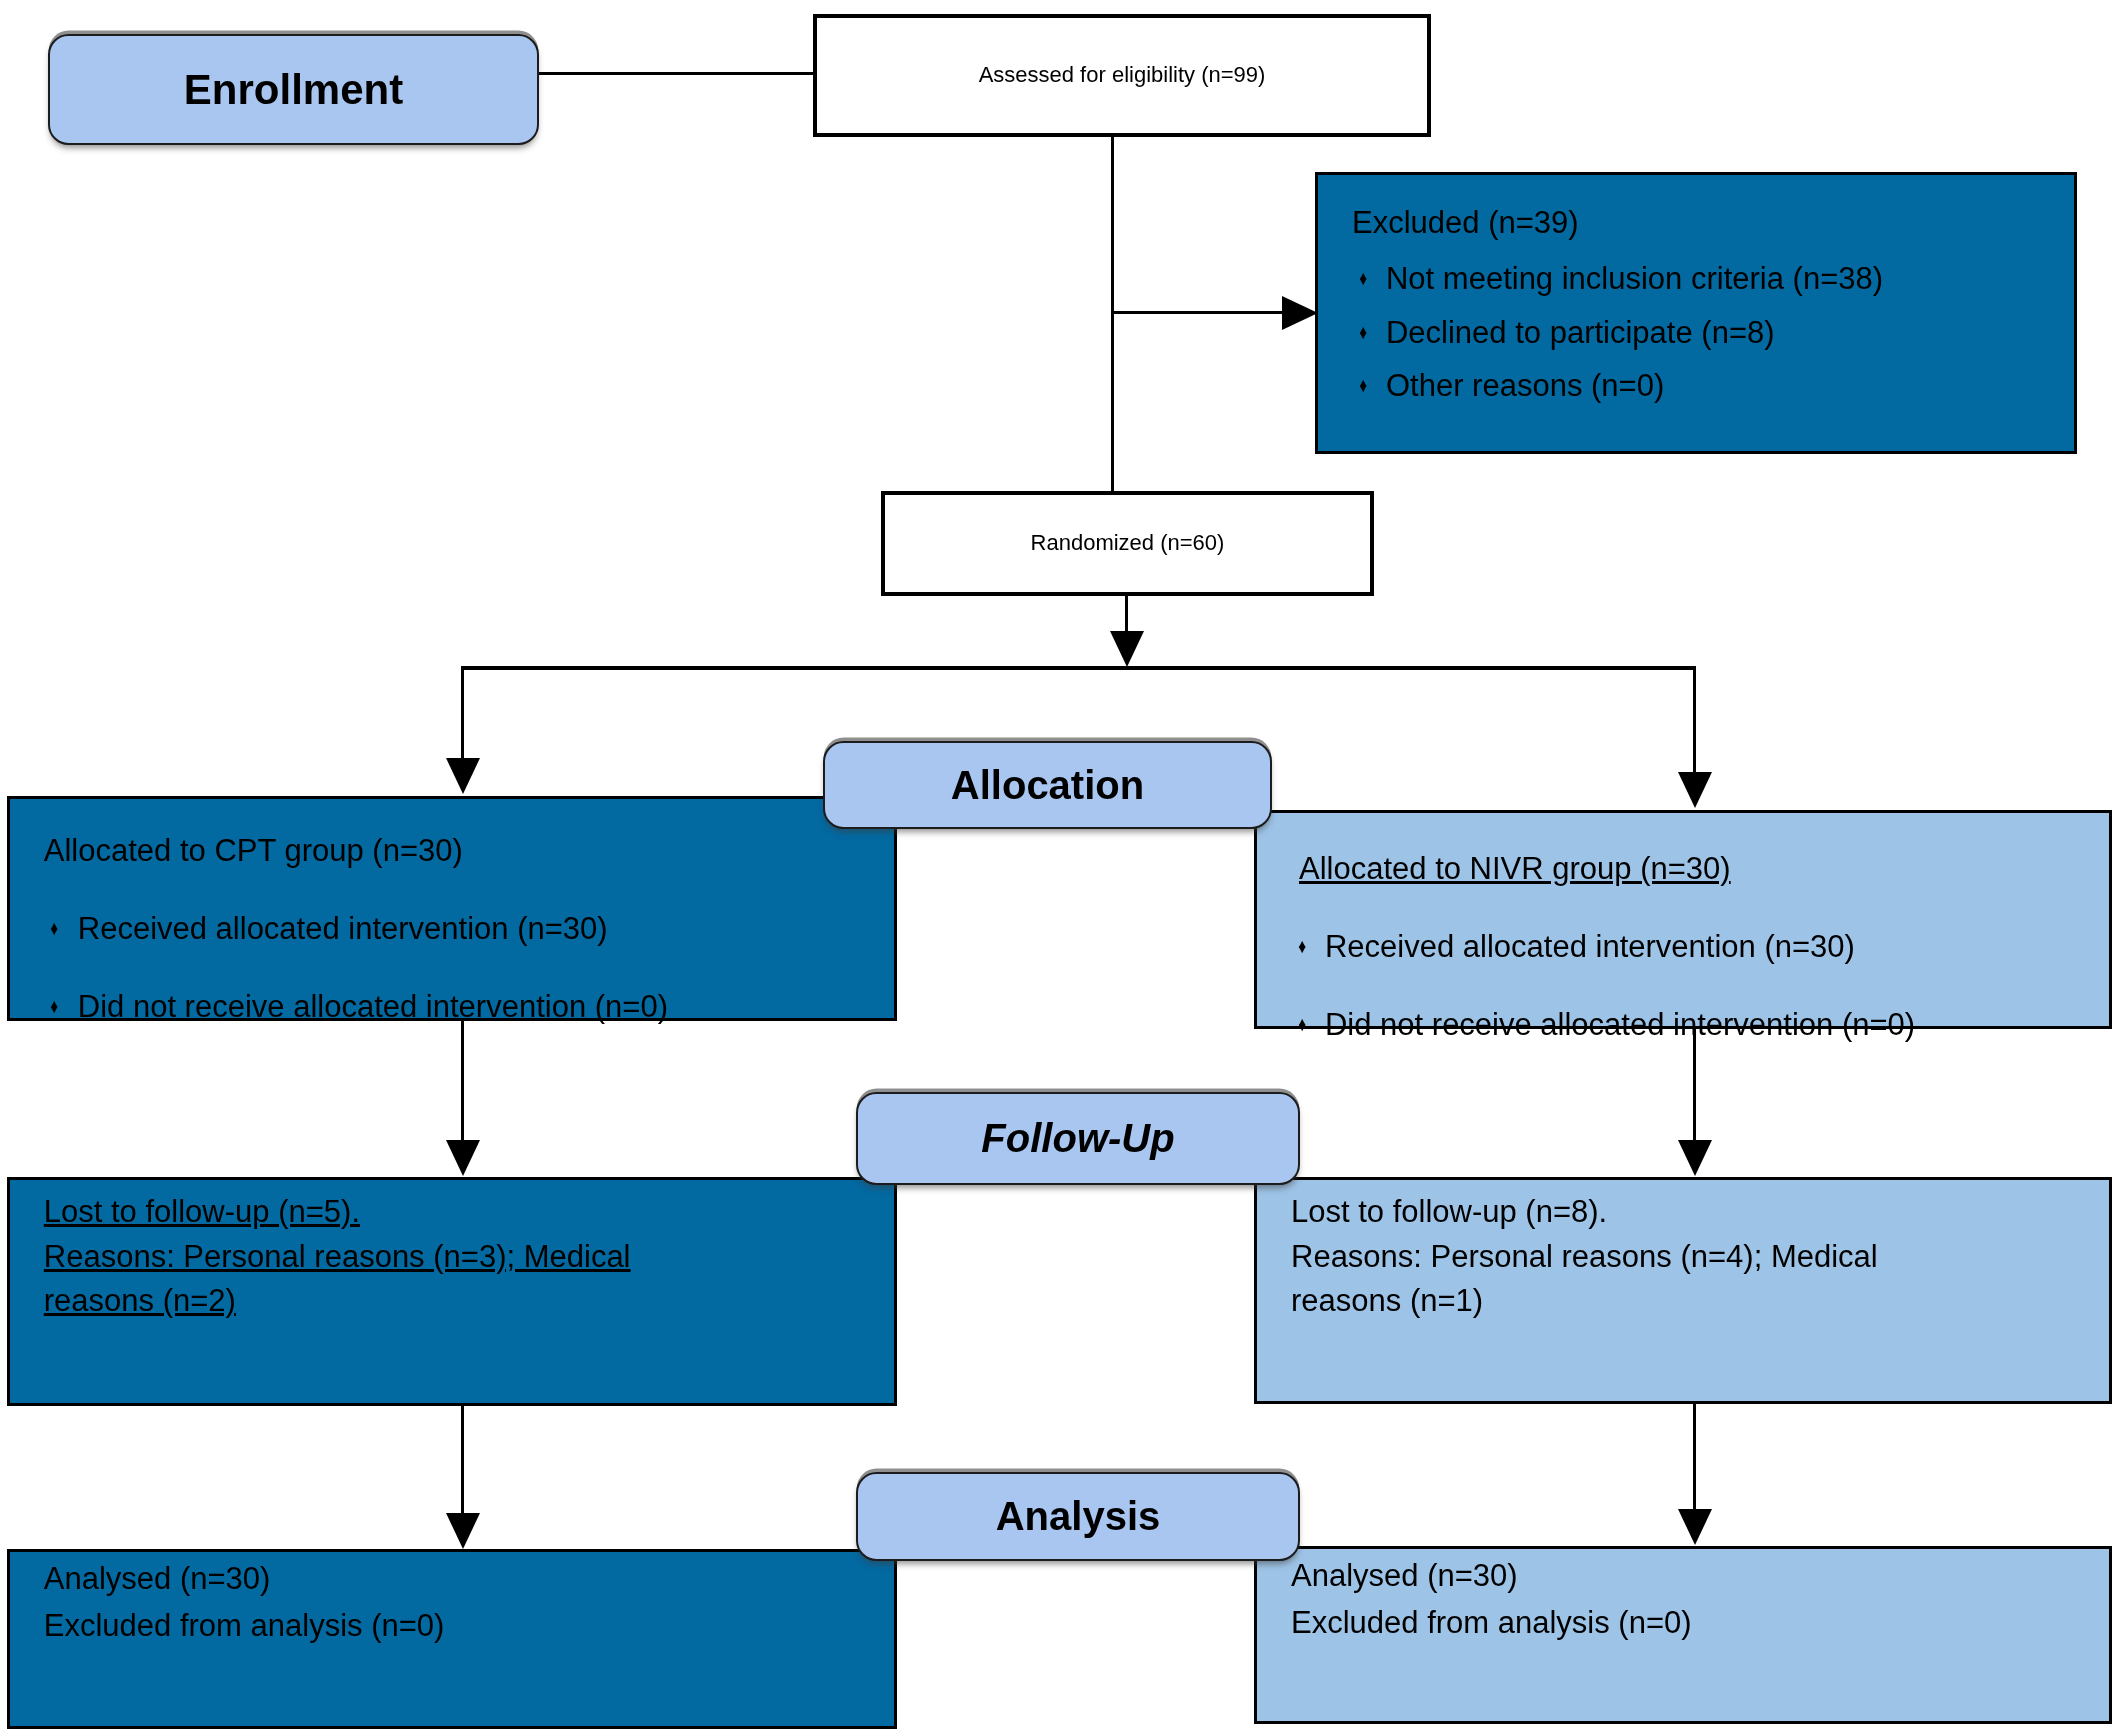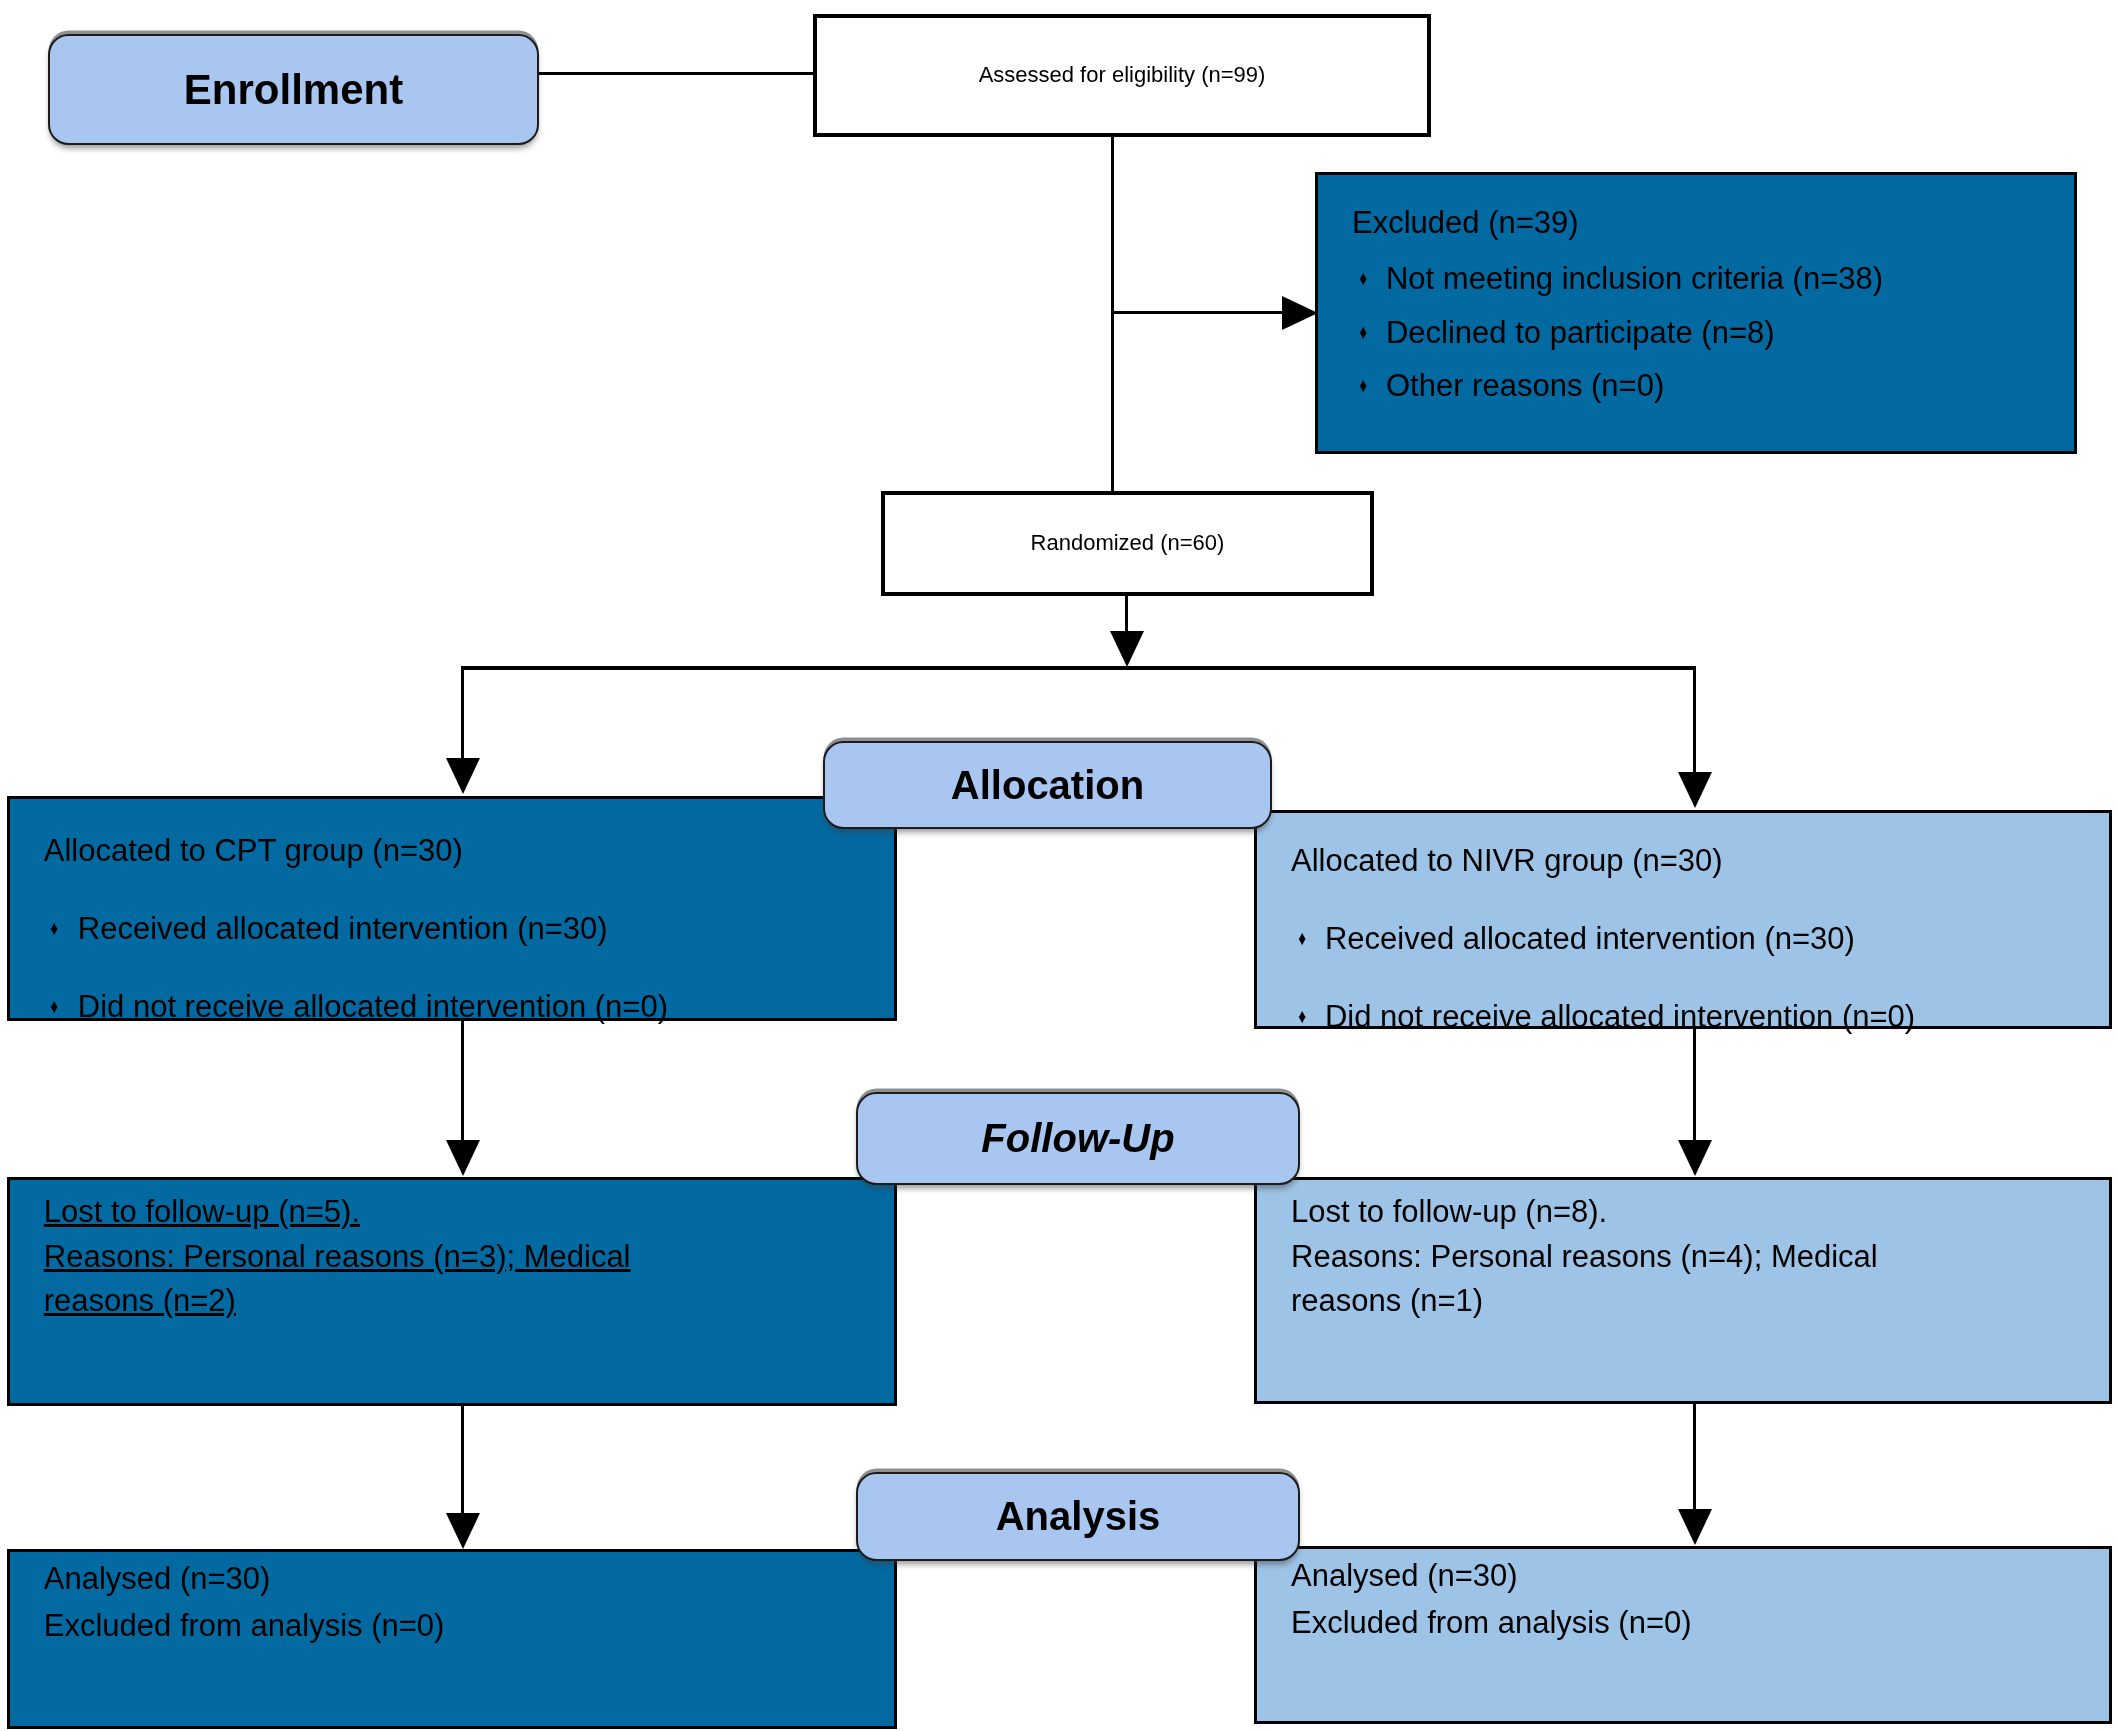--- a/index.html
+++ b/index.html
@@ -133,21 +133,21 @@
       <span class="bullet">♦</span>
       <span>Received allocated intervention (n=30)</span>
     </div>
     <div class="brow">
       <span class="bullet">♦</span>
       <span>Did not receive allocated intervention (n=0)</span>
     </div>
   </div>
 
   <div class="box mid content sparse" style="left:1254px;top:810px;width:858px;height:219px;padding-top:29px;">
-    <div class="btitle" style="margin:0;">Allocated to NIVR group (n=30)</div>
+    <div class="btitle" style="margin:8px;text-decoration:underline;">Allocated to NIVR group (n=30)</div>
     <div class="brow">
       <span class="bullet">♦</span>
       <span>Received allocated intervention (n=30)</span>
     </div>
     <div class="brow">
       <span class="bullet">♦</span>
       <span>Did not receive allocated intervention (n=0)</span>
     </div>
   </div>
 

